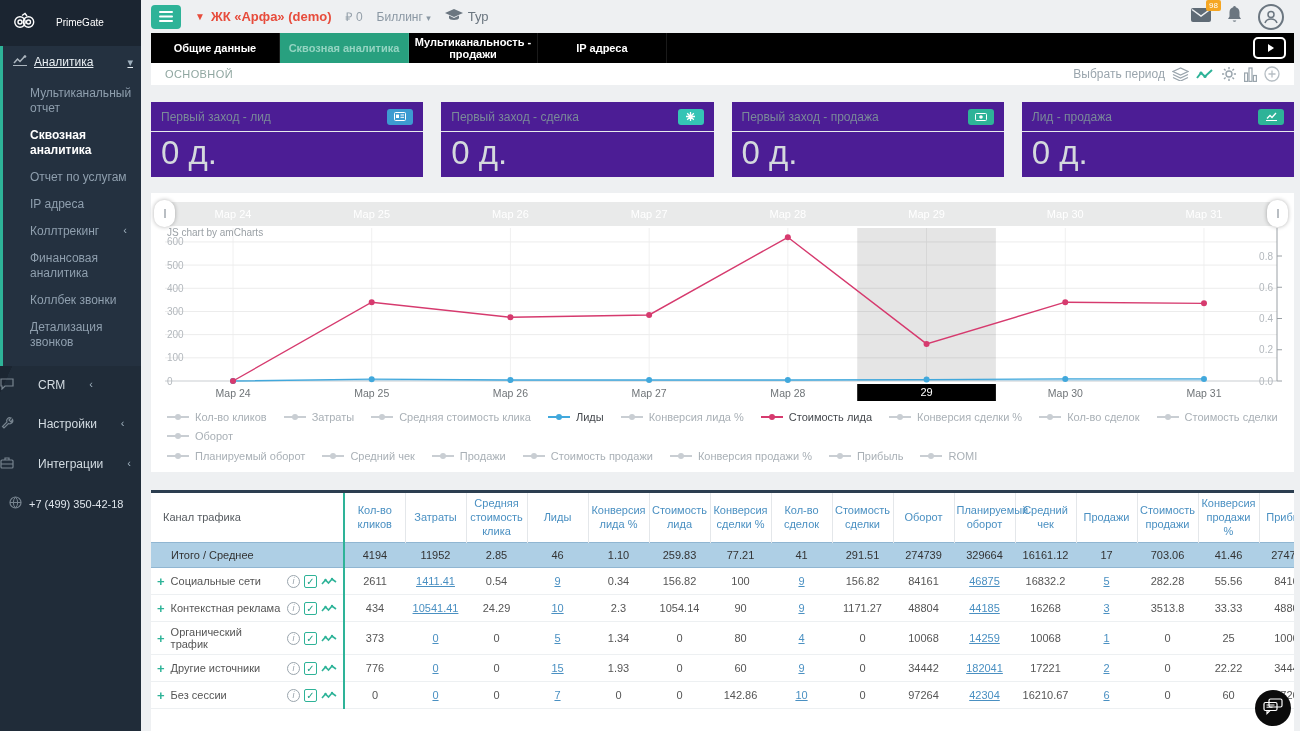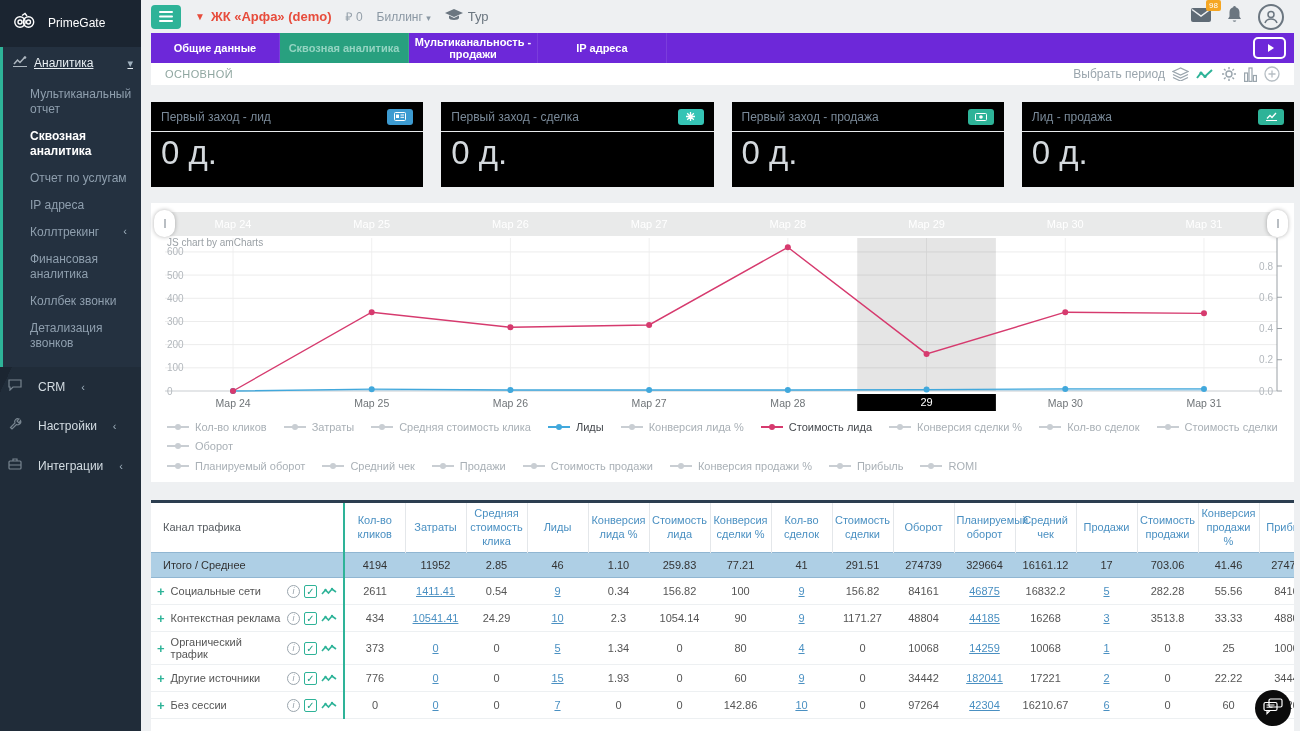--- a/index.html
+++ b/index.html
@@ -2,60 +2,60 @@
 <html><head>
 <meta charset="utf-8">
 <style>
   *{margin:0;padding:0;box-sizing:border-box;}
   html,body{width:1300px;height:731px;}
   body{position:relative;overflow:hidden;background:#eef0f2;font-family:"Liberation Sans",sans-serif;}
 
   
   .sidebar{position:absolute;left:0;top:0;width:141px;height:731px;background:#202c39;color:#cfd8df;
     background-image:linear-gradient(115deg,#1b2531 0 38%,#202c39 38%);}
-  .logo{display:flex;align-items:center;gap:12px;padding:12px 10px 14px 12px;color:#fff;font-size:12px;}
+  .logo{display:flex;align-items:center;gap:20px;padding:12px 10px 14px 12px;color:#fff;font-size:10px;}
   .menu-sec{border-left:3px solid #2eb398;background:#243140;}
   .menu-item{display:flex;align-items:center;gap:7px;padding:9px 8px 9px 10px;font-size:12px;color:#e8eef2;cursor:pointer;text-decoration:underline;}
   .menu-item .grow{flex:1;}
   .chev{color:#9fb0bd;font-size:11px;}
   .submenu{padding:2px 0 10px;}
   .submenu-item{padding:6px 14px 6px 27px;font-size:12px;color:#8f9fae;line-height:1.25;cursor:pointer;display:flex;}
   .submenu-item.active{color:#fff;font-weight:bold;}
   .submenu-item .grow{flex:1;}
-  .side-sec{display:flex;align-items:center;gap:16px;padding:12px 8px;font-size:12px;color:#d3dce2;cursor:pointer;}
+  .side-sec{display:flex;gap:24px;padding:12px 0;font-size:12px;color:#d3dce2;cursor:pointer;}
   .phone-row{display:flex;align-items:center;gap:7px;padding:12px 8px;font-size:11px;color:#dfe6ec;}
   .sicon{width:14px;text-align:center;flex:none;opacity:.8;}
 
   
   .main{position:absolute;left:141px;top:0;width:1159px;height:731px;}
 
   .topbar{height:33px;display:flex;align-items:center;padding:0 10px;gap:14px;}
   .hamburger{width:30px;height:24px;background:#2eb398;border-radius:4px;display:flex;align-items:center;justify-content:center;cursor:pointer;flex:none;}
   .project{display:flex;align-items:center;gap:6px;color:#e74c3c;font-weight:bold;font-size:13px;cursor:pointer;}
   .balance{color:#95a0aa;font-size:12px;}
   .billing{color:#8a97a3;font-size:12px;cursor:pointer;}
   .tour{display:flex;align-items:center;gap:5px;color:#6b7680;font-size:13px;cursor:pointer;}
   .top-right{margin-left:auto;display:flex;align-items:center;gap:16px;padding-right:6px;}
   .mail{position:relative;cursor:pointer;padding-left:14px;}
   .badge{position:absolute;top:-8px;right:-10px;background:#f5a623;color:#fff;font-size:8px;padding:1px 3px;border-radius:2px;}
   .avatar{width:26px;height:26px;border:2px solid #6b7680;border-radius:50%;display:flex;align-items:center;justify-content:center;cursor:pointer;}
 
-  .tabbar{margin:0 6px 0 10px;height:30px;background:#6d28d9;display:flex;align-items:stretch;position:relative;}
+  .tabbar{margin:0 6px 0 10px;height:30px;background:#000000;display:flex;align-items:stretch;position:relative;}
   .tab{width:129px;display:flex;align-items:center;justify-content:center;color:#fff;font-size:11px;font-weight:bold;border-right:1px solid rgba(255,255,255,.10);cursor:pointer;text-align:center;}
   .tab.active{background:#28a07f;color:rgba(235,255,248,.55);}
   .play-btn{position:absolute;right:8px;top:4px;width:33px;height:22px;border:2px solid #fff;border-radius:5px;display:flex;align-items:center;justify-content:center;cursor:pointer;}
   .play-tri{width:0;height:0;border-left:6px solid #fff;border-top:4px solid transparent;border-bottom:4px solid transparent;margin-left:2px;}
 
   .subheader{margin:0 6px 0 10px;height:22px;background:#fff;display:flex;align-items:center;padding:0 14px;}
   .subheader .title{font-size:11px;color:#8fa6a0;letter-spacing:.4px;}
   .period{margin-left:auto;display:flex;align-items:center;gap:7px;color:#9aa5ad;font-size:12px;}
   .pic{cursor:pointer;display:flex;align-items:center;}
 
   .cards{margin:17px 6px 0 10px;display:flex;gap:18px;}
-  .card{flex:1;background:#000000;height:85px;}
+  .card{flex:1;background:#4c1d95;height:75px;}
   .card-head{height:30px;display:flex;align-items:center;padding:0 10px;border-bottom:1px solid #e8eaec;}
   .card-title{flex:1;font-size:12px;color:#7a8a99;}
   .card-badge{width:26px;height:16px;border-radius:3px;display:flex;align-items:center;justify-content:center;}
   .card-value{font-size:33px;font-weight:300;color:#d4d9dd;padding:2px 10px;}
 
   .chart-panel{margin:16px 6px 0 10px;background:#fff;height:279px;position:relative;}
   .scrollbar{position:absolute;left:14px;right:17px;top:9px;height:24px;background:#e9eaea;}
   .sb-label{position:absolute;top:6px;transform:translateX(-50%);color:#fff;font-size:11px;white-space:nowrap;}
   .sb-handle{position:absolute;top:-2px;width:21px;height:27px;background:#fff;border-radius:10px;box-shadow:0 0 4px rgba(0,0,0,.3);display:flex;align-items:center;justify-content:center;cursor:ew-resize;}
   .sb-handle i{width:2px;height:9px;background:#b9bec3;}
@@ -65,21 +65,21 @@
   .legend-item{display:inline-flex;align-items:center;gap:6px;font-size:11px;color:#a9b0b6;cursor:pointer;white-space:nowrap;}
   .lg-marker{position:relative;width:22px;height:2px;background:currentColor;flex:none;}
   .lg-marker::after{content:'';position:absolute;left:8px;top:-2px;width:6px;height:6px;border-radius:50%;background:currentColor;}
   .legend-item.active .lg-label{color:#45494e;}
 
   .table-panel{margin:18px 6px 0 10px;background:#fff;border-top:3px solid #2c3e50;overflow:hidden;height:242px;}
   table{table-layout:fixed;width:1169px;border-collapse:collapse;font-size:11px;}
   th{color:#4a90c2;font-weight:normal;text-align:center;padding:4px 2px;border-right:1px solid #e4e7ea;line-height:1.25;height:32px;vertical-align:middle;}
   th.ch-h{text-align:left;padding-left:12px;color:#555a5f;border-right:2px solid #2eb398;}
   tr.totals td{background:#aecfe5;border-top:1px solid #90b6d2;border-bottom:1px solid #90b6d2;color:#333;text-align:center;padding:6px 2px;}
-  tr.totals td.ch-cell{text-align:left;padding-left:12px;border-right:2px solid #2eb398;}
+  tr.totals td.ch-cell{text-align:left;padding-left:20px;border-right:2px solid #2eb398;}
   tbody td{border-bottom:1px solid #edf0f2;text-align:center;color:#555;padding:7px 2px;}
   tbody td.ch-cell{border-right:2px solid #2eb398;padding:4px 6px 4px 6px;}
   .ch{display:flex;align-items:center;gap:6px;}
   .plus{color:#2eb398;font-weight:bold;font-size:13px;cursor:pointer;}
   .ch-name{flex:1;text-align:left;color:#555;}
   .ctrls{display:inline-flex;align-items:center;gap:4px;}
   .info{width:13px;height:13px;border:1px solid #9aa5ad;border-radius:50%;color:#9aa5ad;font-size:9px;font-style:italic;display:inline-flex;align-items:center;justify-content:center;cursor:pointer;}
   .cb{width:13px;height:13px;border:1px solid #2eb398;border-radius:2px;color:#1d9e84;font-size:10px;line-height:11px;display:inline-flex;align-items:center;justify-content:center;background:#fff;cursor:pointer;}
   .spark{cursor:pointer;display:inline-flex;}
   .link{color:#4a90c2;cursor:pointer;text-decoration:underline;}
@@ -170,20 +170,29 @@
     <span class="sicon">
       <svg width="14" height="12" viewBox="0 0 14 12">
           <rect x="1" y="3" width="12" height="8" rx="1" fill="none" stroke="#8d9aa5" stroke-width="1.2"></rect>
           <path d="M5 3V1h4v2M1 7h12" stroke="#8d9aa5" fill="none" stroke-width="1.2"></path>
         </svg>
     </span>
     <span class="grow">Интеграции</span>
     <span class="chev">‹</span>
   </div>
 
+  <div class="phone-row">
+    <span class="sicon">
+      <svg width="13" height="13" viewBox="0 0 13 13">
+          <circle cx="6.5" cy="6.5" r="5.5" fill="none" stroke="#8d9aa5" stroke-width="1.2"></circle>
+          <path d="M1 6.5h11M6.5 1a8 8 0 0 1 0 11M6.5 1a8 8 0 0 0 0 11" fill="none" stroke="#8d9aa5"></path>
+        </svg>
+    </span>
+    <span>+7 (499) 350-42-18</span>
+  </div>
 </aside>
 
 <div class="main">
 
   <div class="topbar">
     <div class="hamburger">
       <svg width="14" height="11" viewBox="0 0 14 11">
           <g fill="#fff">
             <rect width="14" height="2" rx="1"></rect>
             <rect y="4.5" width="14" height="2" rx="1"></rect>

